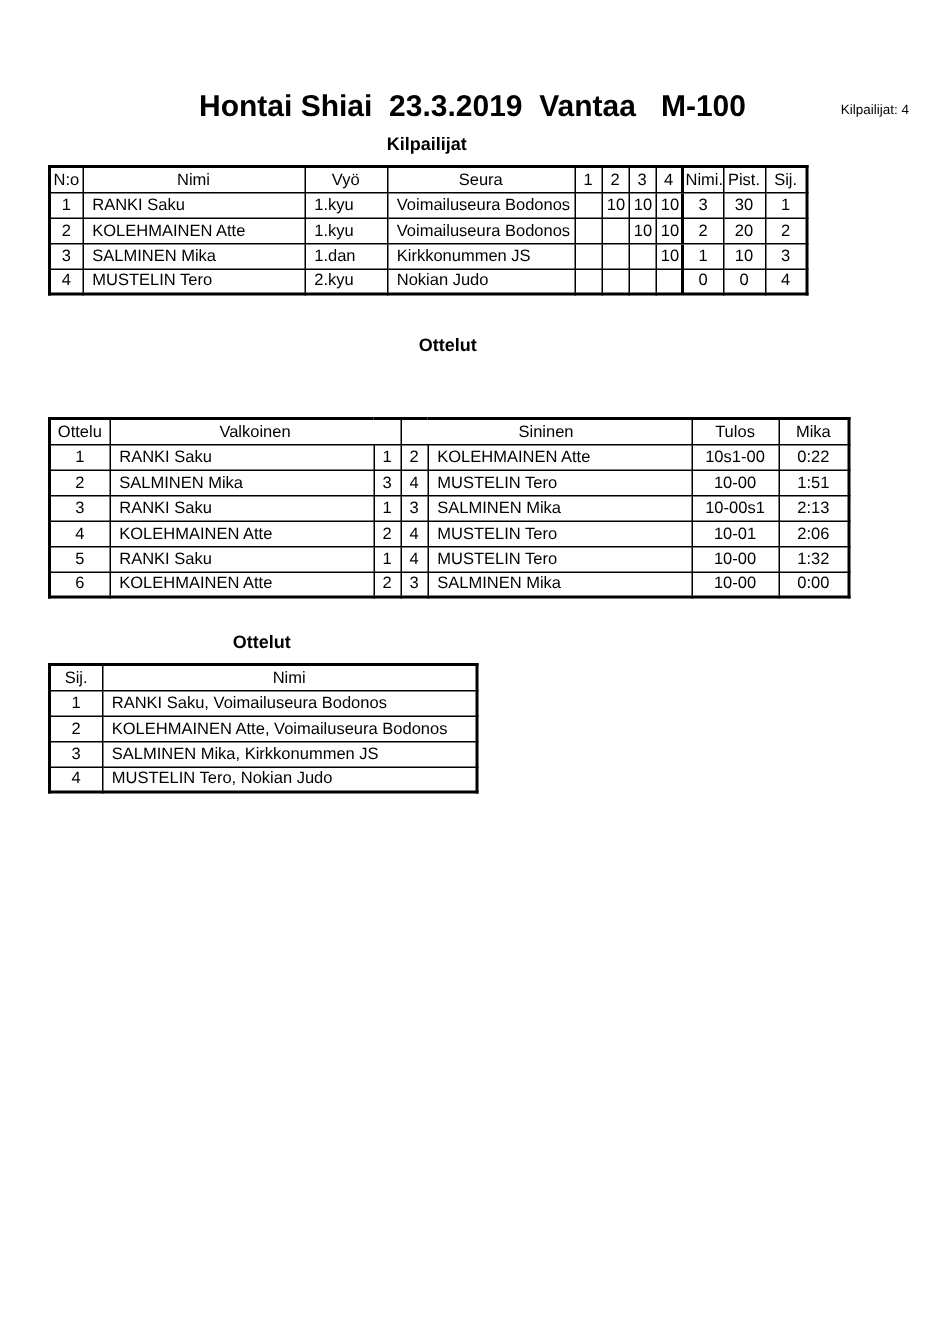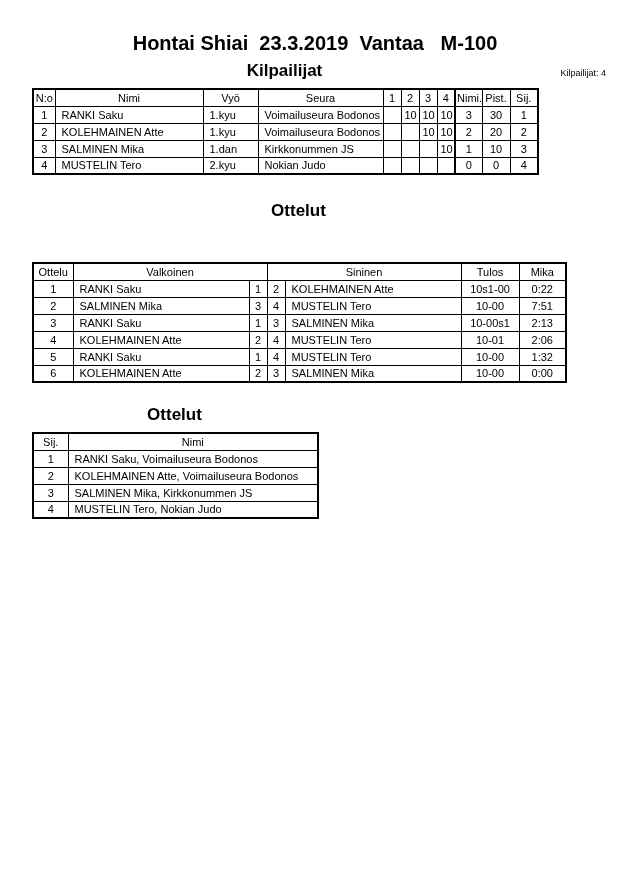--- a/index.html
+++ b/index.html
@@ -8,39 +8,39 @@
     background: #ffffff;
     font-family: "Liberation Sans", "DejaVu Sans", sans-serif;
     color: #000000;
   }
   .page {
     position: relative;
     width: 630px;
     height: 655px;
     background: #ffffff;
     box-sizing: border-box;
-    padding-top: 32px;
+    padding-top: 60px;
     padding-left: 32px;
   }
   .doc-title {
     width: 566px;
     text-align: center;
     font-size: 20px;
     font-weight: bold;
     white-space: pre;
     margin: 0;
   }
   .competitors-count {
     position: absolute;
     top: 68px;
     right: 24px;
     font-size: 9px;
   }
   .section-title {
-    font-size: 17px;
+    font-size: 12px;
     font-weight: bold;
     text-align: center;
     margin: 0;
   }
   .section-title.t1 { width: 505px; margin-top: 6px; }
   .section-title.t2 { width: 533px; margin-top: 26px; }
   .section-title.t3 { width: 285px; margin-top: 22px; }
 
   table {
     border-collapse: collapse;
@@ -197,21 +197,21 @@
         <td class="num">10s1-00</td>
         <td class="num">0:22</td>
       </tr>
       <tr>
         <td class="num">2</td>
         <td class="name">SALMINEN Mika</td>
         <td class="num">3</td>
         <td class="num">4</td>
         <td class="name">MUSTELIN Tero</td>
         <td class="num">10-00</td>
-        <td class="num">7:51</td>
+        <td class="num">1:51</td>
       </tr>
       <tr>
         <td class="num">3</td>
         <td class="name">RANKI Saku</td>
         <td class="num">1</td>
         <td class="num">3</td>
         <td class="name">SALMINEN Mika</td>
         <td class="num">10-00s1</td>
         <td class="num">2:13</td>
       </tr>

